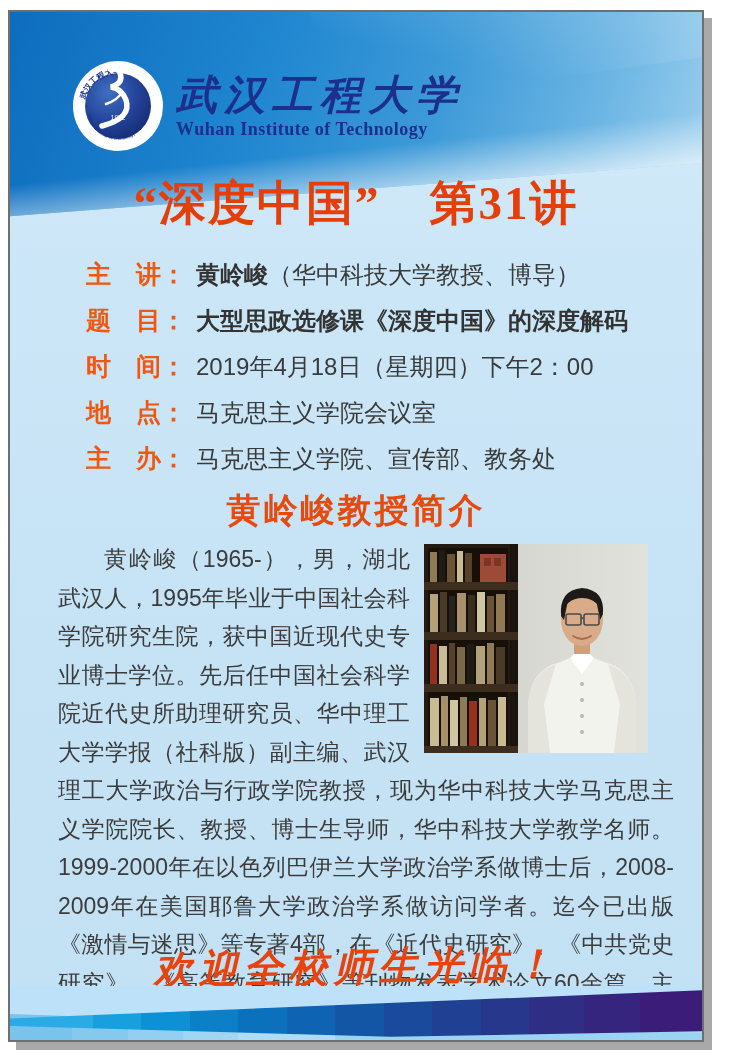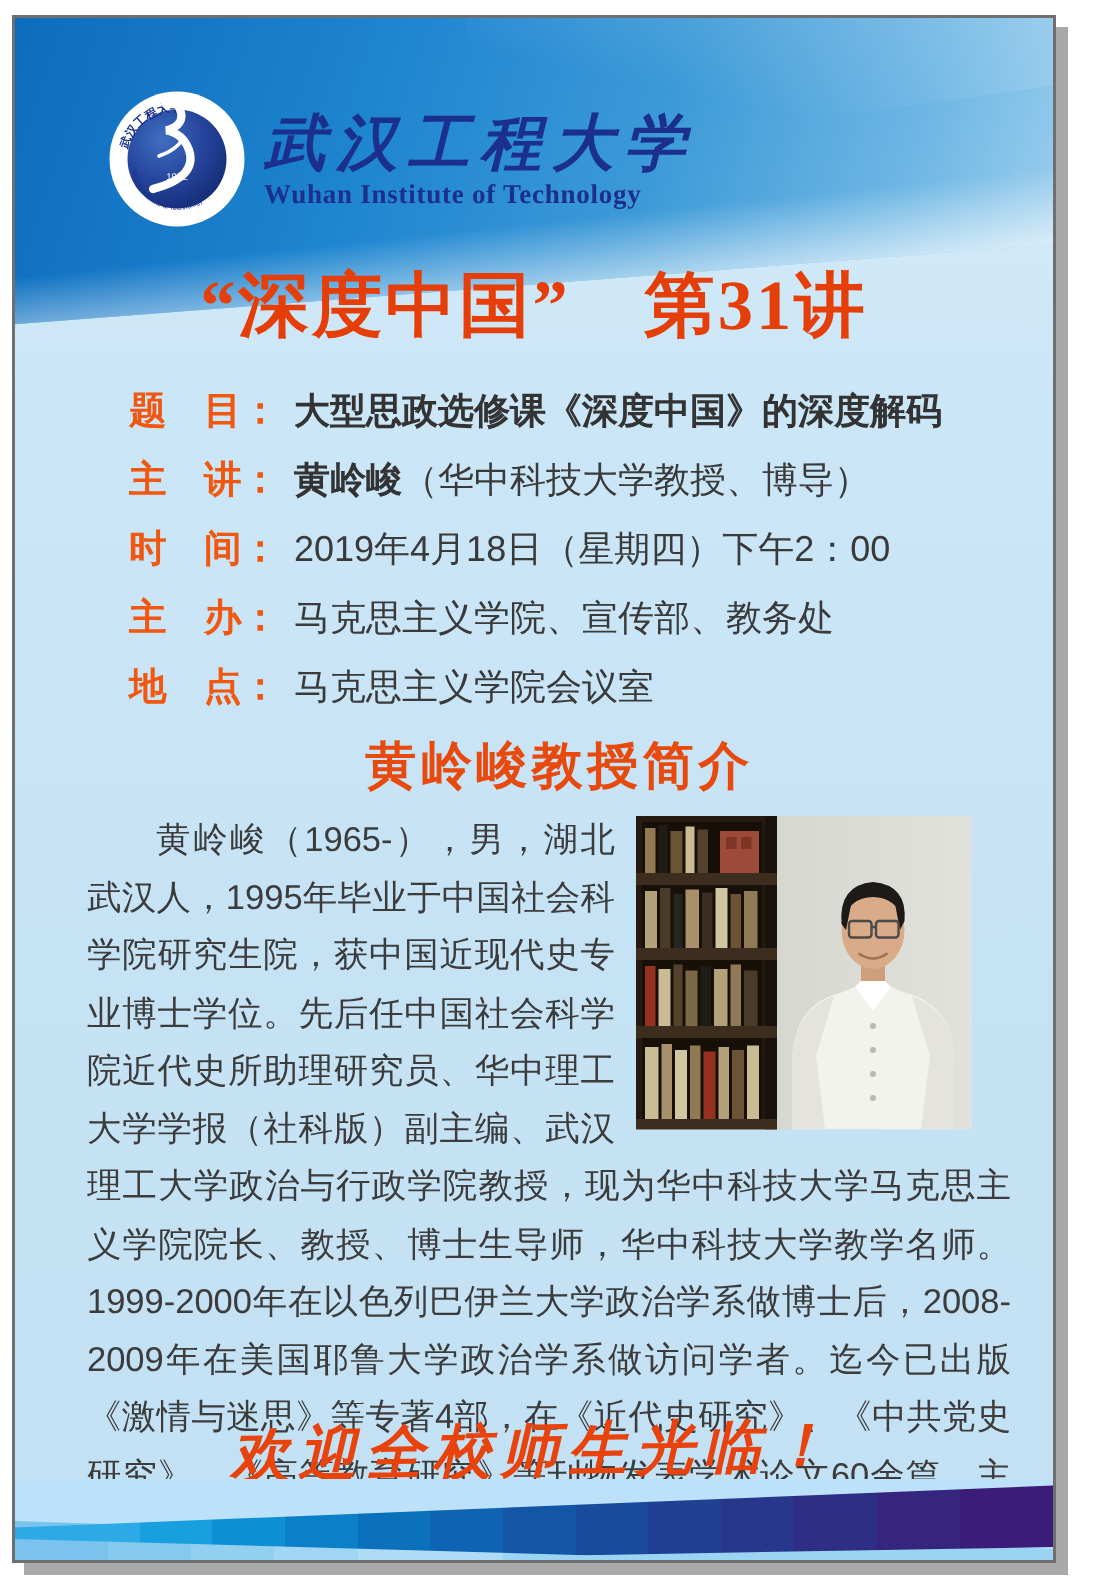--- a/index.html
+++ b/index.html
@@ -35,21 +35,21 @@
 
   
   .details{position:absolute;left:0;top:246px;width:100%;padding-left:76px;box-sizing:border-box;}
   .detail-row{margin-bottom:13px;font-size:24px;line-height:33px;color:#3a3a3a;white-space:nowrap;}
   .detail-row.gap{margin-top:0;}
   .detail-label{color:#f1570f;font-weight:bold;font-size:25px;margin-right:10px;}
   .detail-strong{font-weight:bold;color:#333;}
   .detail-rest{color:#3a3a3a;}
 
   
-  .profile-heading{position:absolute;left:17px;top:476px;width:100%;text-align:center;
+  .profile-heading{position:absolute;left:0;top:476px;width:100%;text-align:center;
            font-family:"Liberation Serif","DejaVu Serif",serif;font-weight:bold;
            font-size:34px;color:#e84a0e;letter-spacing:3px;}
   .bio-wrap{position:absolute;left:48px;top:528px;width:616px;
            font-size:23px;line-height:38.5px;color:#3c3c3c;text-align:justify;}
   .photo-float{float:right;width:224px;height:209px;margin:4px 26px 8px 14px;}
   .bio-text{margin:0;text-indent:2em;}
 
   
   .welcome{position:absolute;left:0;top:928px;width:100%;text-align:center;
            font-family:"Liberation Serif","DejaVu Serif",serif;font-style:italic;font-weight:bold;
@@ -106,33 +106,33 @@
     <div class="brand-text">
       <div class="zh-name">武汉工程大学</div>
       <div class="en-name">Wuhan Institute of Technology</div>
     </div>
   </div>
 
   <div class="lecture-title">“深度中国”　第31讲</div>
 
   <div class="details">
     <div class="detail-row">
+      <span class="detail-label">主　讲：</span><span class="detail-strong">黄岭峻</span><span class="detail-rest">（华中科技大学教授、博导）</span>
+    </div>
+    <div class="detail-row">
       <span class="detail-label">题　目：</span><span class="detail-strong">大型思政选修课《深度中国》的深度解码</span><span class="detail-rest"></span>
-    </div>
-    <div class="detail-row">
-      <span class="detail-label">主　讲：</span><span class="detail-strong">黄岭峻</span><span class="detail-rest">（华中科技大学教授、博导）</span>
     </div>
     <div class="detail-row gap">
       <span class="detail-label">时　间：</span><span class="detail-strong"></span><span class="detail-rest">2019年4月18日（星期四）下午2：00</span>
     </div>
     <div class="detail-row">
+      <span class="detail-label">地　点：</span><span class="detail-strong"></span><span class="detail-rest">马克思主义学院会议室</span>
+    </div>
+    <div class="detail-row">
       <span class="detail-label">主　办：</span><span class="detail-strong"></span><span class="detail-rest">马克思主义学院、宣传部、教务处</span>
-    </div>
-    <div class="detail-row">
-      <span class="detail-label">地　点：</span><span class="detail-strong"></span><span class="detail-rest">马克思主义学院会议室</span>
     </div>
   </div>
 
   <div class="profile-heading">黄岭峻教授简介</div>
 
   <div class="bio-wrap">
     <svg class="photo-float" viewBox="0 0 224 209">
       <defs>
         <linearGradient id="wall" x1="0" y1="0" x2="1" y2="0">
           <stop offset="0%" stop-color="#cfcfca"></stop>

